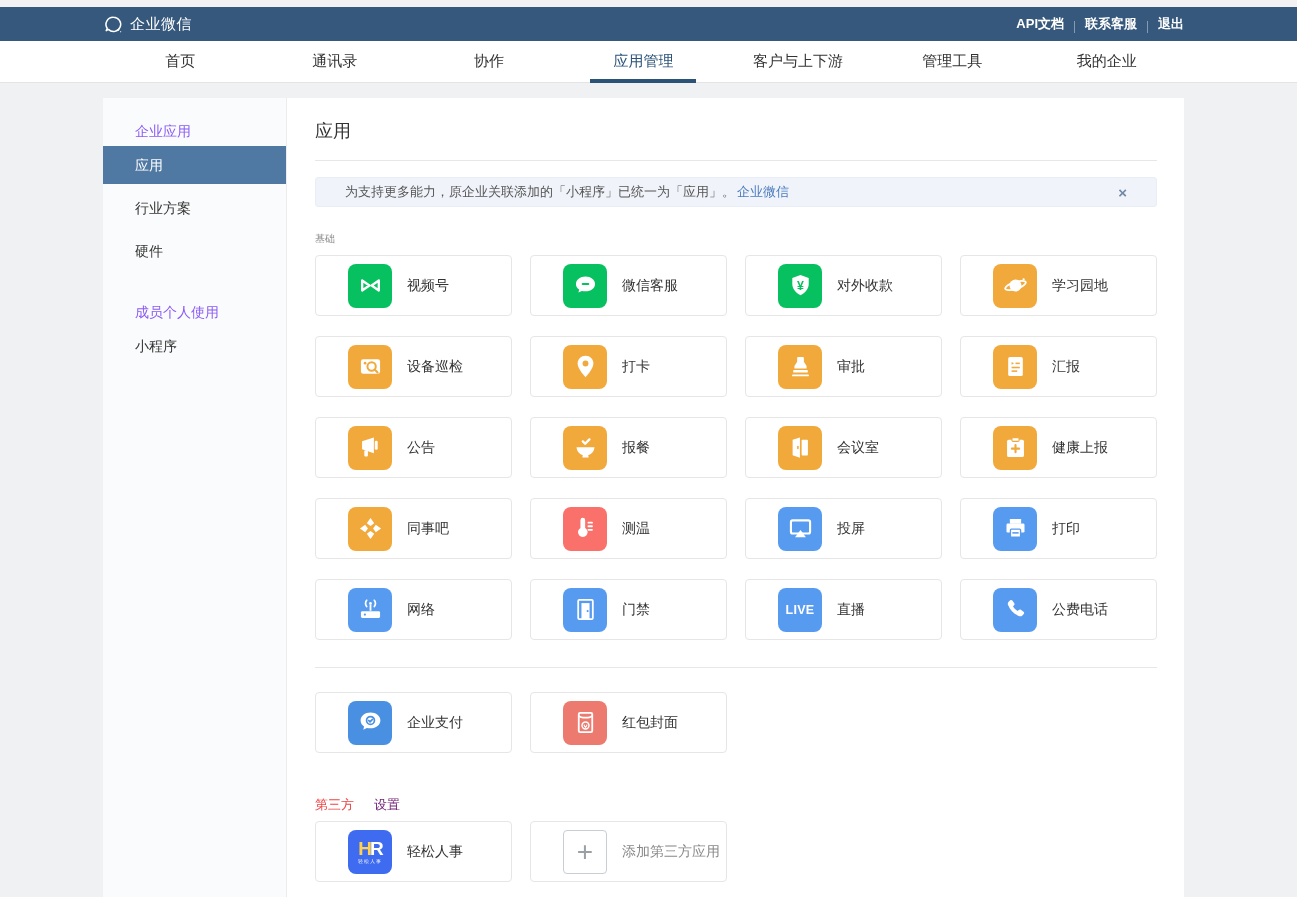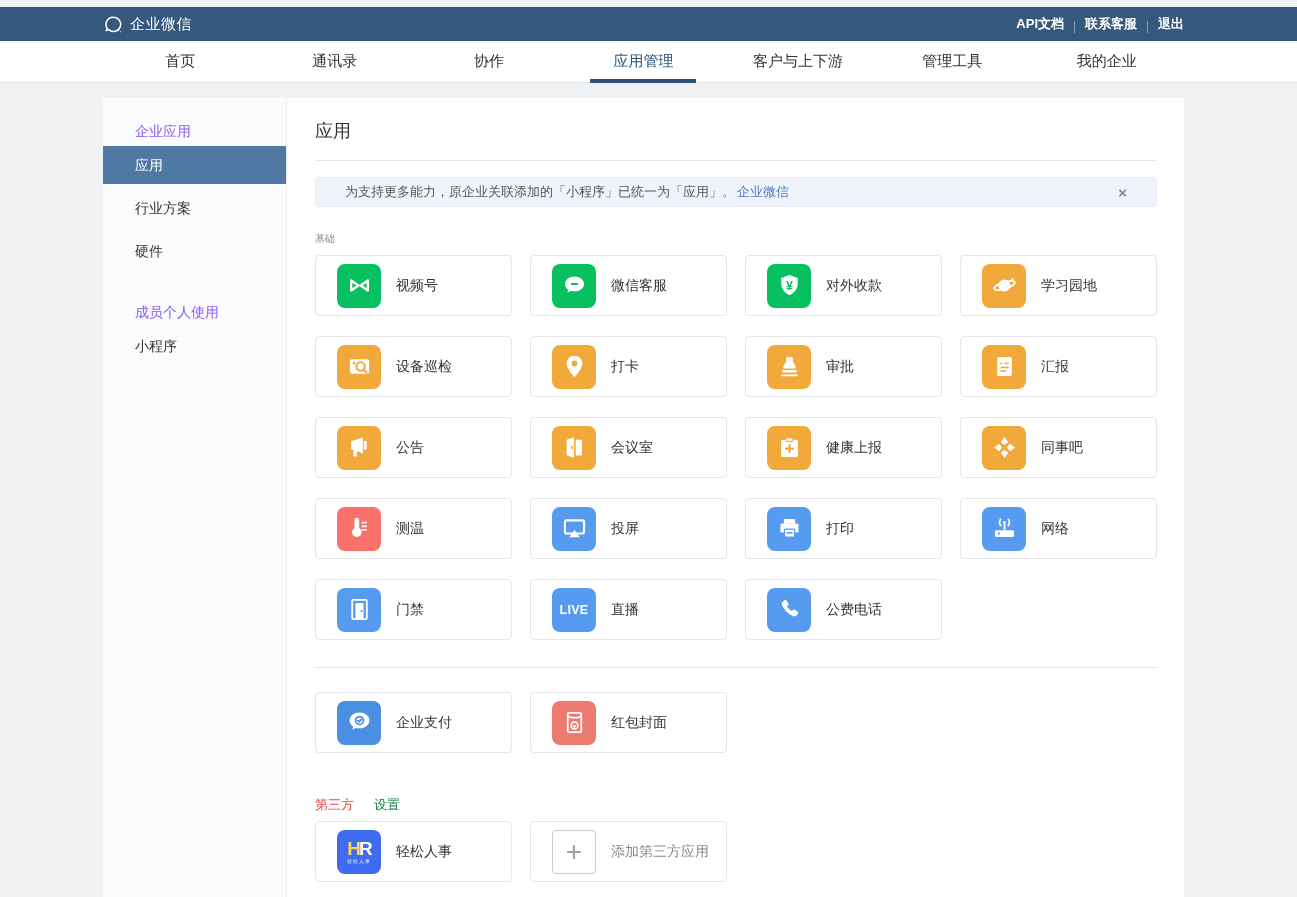--- a/index.html
+++ b/index.html
@@ -39,29 +39,29 @@
   .page-title{font-size:18px;font-weight:400;color:#333;line-height:26px}
 
   .notice{margin-top:16px;height:30px;background:#f0f4fa;border:1px solid #e8eef7;border-radius:3px;display:flex;align-items:center;padding:0 29px;font-size:13px;color:#555}
   .notice-link{color:#4b7bbe;margin-left:2px;text-decoration:none;cursor:pointer}
   .notice-close{margin-left:auto;color:#7188a7;font-size:15px;font-weight:bold;cursor:pointer;line-height:1}
 
   .section-label{margin-top:24px;font-size:10px;color:#888;line-height:16px}
   .grid{margin-top:8px;display:grid;grid-template-columns:repeat(4,197px);gap:20px 18px}
   .grid.pay-row{margin-top:24px}
   .grid-divider{margin-top:27px;border-top:1px solid #e7e7e7}
-  .card{height:61px;border:1px solid #e6e6e6;border-radius:4px;background:#fff;display:flex;align-items:center;padding-left:21px;cursor:pointer}
+  .card{height:61px;border:1px solid #e6e6e6;border-radius:4px;background:#fff;display:flex;align-items:center;padding-left:32px;cursor:pointer}
   .app-icon{width:44px;height:44px;border-radius:8px;background:var(--c,#ccc);display:flex;flex-direction:column;align-items:center;justify-content:center;flex-shrink:0;color:#fff;overflow:hidden}
   .app-icon svg{width:27px;height:27px;display:block}
   .app-label{margin-left:15px;font-size:14px;color:#333;white-space:nowrap}
   .live-text{font-size:12.5px;font-weight:bold;letter-spacing:.3px}
 
   .third-head{margin-top:44px;display:flex;gap:20px;font-size:13px;line-height:16px}
   .third-label{color:#ef4444}
-  .settings-link{color:#15803d;text-decoration:none;cursor:pointer}
+  .settings-link{color:#701a75;text-decoration:none;cursor:pointer}
 
   .hr-letters{font-size:19px;font-weight:bold;letter-spacing:-2px;line-height:1;display:flex}
   .hr-letters .h{color:#ffd14d}
   .hr-sub{font-size:5px;line-height:1.4;opacity:.9;letter-spacing:1px}
   .add-box{width:44px;height:44px;border:1px solid #c9cdd4;border-radius:4px;display:flex;align-items:center;justify-content:center;color:#9aa0a6;font-size:28px;font-weight:200;flex-shrink:0;line-height:1}
   .add-label{margin-left:15px;font-size:14px;color:#888;white-space:nowrap}
 </style>
 </head>
 <body>
 
@@ -218,20 +218,29 @@
           <span class="app-icon" style="--c: #f2a93b;">
             <svg viewBox="0 0 24 24">
               <path fill="#fff" d="M4.5 6.5 15 3v14L4.5 13.5z"></path>
               <rect x="15.8" y="6" width="2.6" height="8" rx="1.2" fill="#fff"></rect>
               <rect x="6.5" y="14.5" width="3.2" height="5.5" rx="1" fill="#fff"></rect>
             </svg>
           </span>
           <span class="app-label">公告</span>
         </div>
 
+        <div class="card">
+          <span class="app-icon" style="--c: #f2a93b;">
+            <svg viewBox="0 0 24 24">
+              <path fill="#fff" d="M4 11.8h16a8 8 0 0 1-5.6 7l.4 2H9.2l.4-2a8 8 0 0 1-5.6-7z"></path>
+              <path d="M9.6 6.6l2.1 2.1 3.8-3.9" fill="none" stroke="#fff" stroke-width="2.1" stroke-linecap="round" stroke-linejoin="round"></path>
+            </svg>
+          </span>
+          <span class="app-label">报餐</span>
+        </div>
 
         <div class="card">
           <span class="app-icon" style="--c: #f2a93b;">
             <svg viewBox="0 0 24 24">
               <path fill="#fff" d="M11.5 3 5 5.2v13.6l6.5 2.2z"></path>
               <rect x="13" y="5" width="5.6" height="14" rx=".8" fill="#fff"></rect>
               <rect x="9" y="10.4" width="1.4" height="3.2" rx=".7" fill="var(--c)"></rect>
             </svg>
           </span>
           <span class="app-label">会议室</span>

